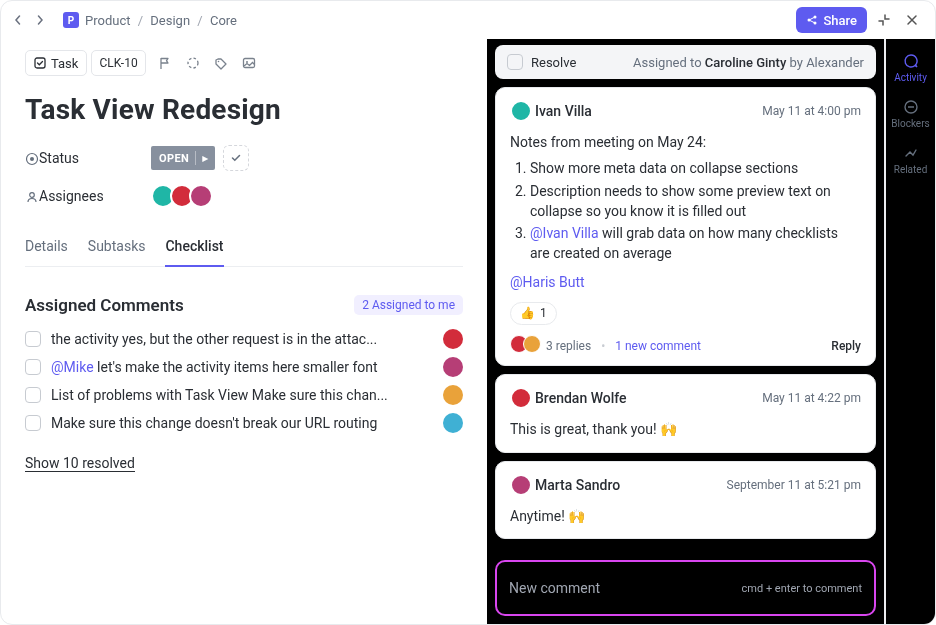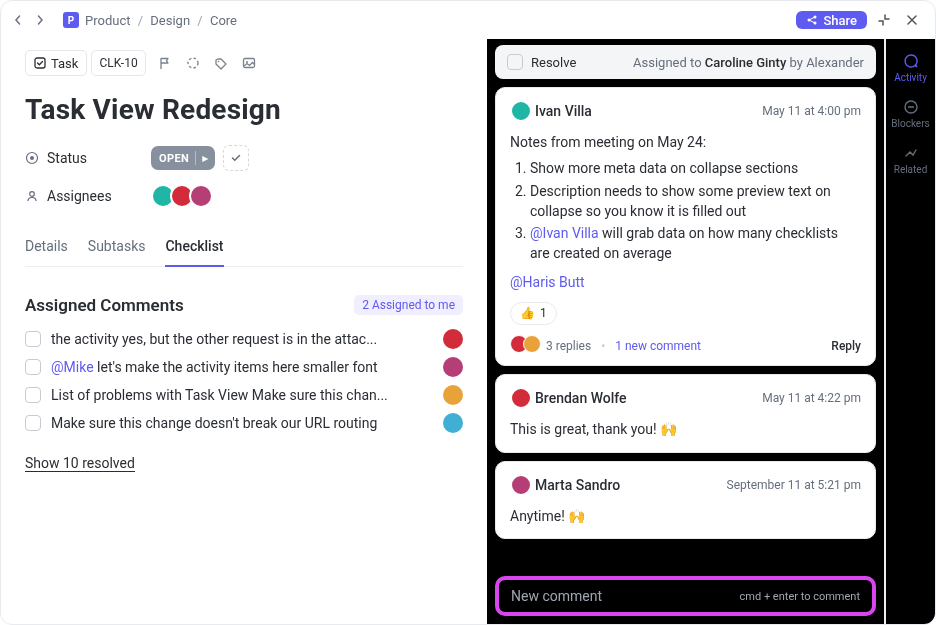--- a/index.html
+++ b/index.html
@@ -47,21 +47,21 @@
     color: #656f7d;
     margin-left: 0;
     font-size: 13px;
   }
   .breadcrumb .sep { margin: 0 4px; color: #a0a6b1;}
   .topbar-spacer { flex: 1; }
   .share-btn {
     background: #5e5bf0;
     color: #fff;
     border-radius: 6px;
-    height: 18px;
+    height: 26px;
     padding: 0 10px;
     display: inline-flex;
     align-items: center;
     gap: 5px;
     font-size: 13px;
     font-weight: 500;
   }
   .top-icon {
     color: #555;
     width: 22px;
@@ -110,31 +110,31 @@
   }
   .metarow {
     display: flex;
     align-items: center;
     height: 32px;
     margin-bottom: 6px;
   }
   .metarow .mlabel {
     width: 126px;
     display: flex;
-    align-items: center;
-    gap: 8px;
+    align-items: flex-end;
+    gap: 0;
     color: #2a2e34;
     font-size: 14px;
   }
   .metarow .mlabel svg { color:#656f7d;}
   .status-pill {
     background: #87909e;
     color: #fff;
     height: 24px;
-    border-radius: 7px;
+    border-radius: 2px;
     display: inline-flex;
     align-items: center;
     padding: 0 6px 0 8px;
     font-size: 11px;
     font-weight: 700;
     letter-spacing: 0.4px;
     gap: 6px;
   }
   .status-pill .caret {
     border-left: 1px solid rgba(255,255,255,0.4);
@@ -305,23 +305,23 @@
     font-size:12px;
     color:#656f7d;
   }
   .thread-foot .dot{color:#c8ccd2;}
   .thread-foot .reply{margin-left:auto;color:#2a2e34;font-weight:500;}
   .thread-foot .newc{color:#5e5bf0;}
   .avpair{display:flex;}
   .avpair .av{width:18px;height:18px;margin-right:-5px;border-width:1.5px;font-size:9px;}
   .scrollarea{flex:1;overflow:auto;display:flex;flex-direction:column;gap:8px;}
   .composer{
-    border:4px solid #d946ef;
+    border:2px solid #d946ef;
     border-radius:10px;
-    height:40px;
+    height:56px;
     display:flex;
     align-items:center;
     padding:0 12px;
     color:#a0a6b1;
     font-size:14px;
   }
   .composer .hint{margin-left:auto;font-size:11px;color:#a0a6b1;}
   
   .siderail {
     width: 50px;

